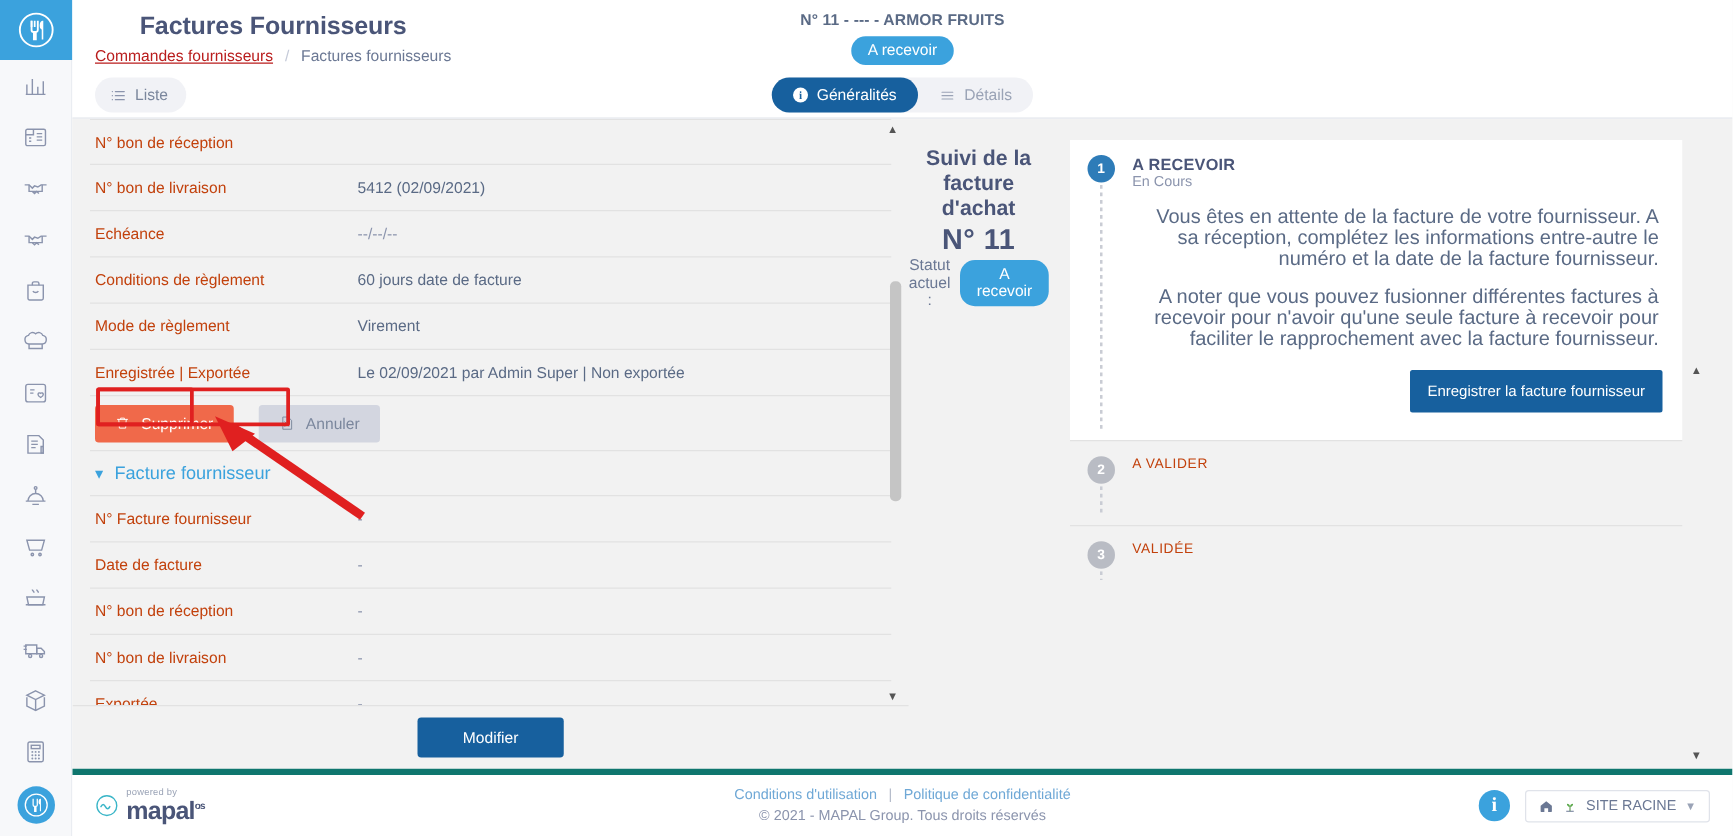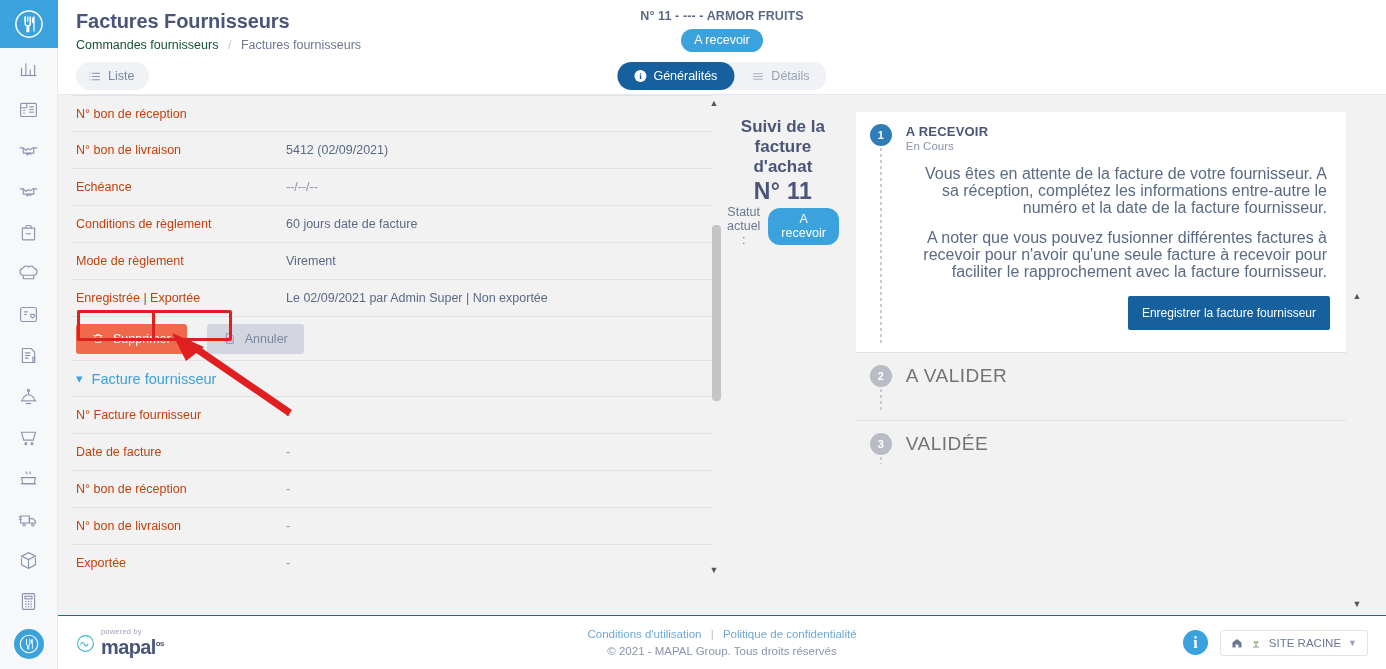--- a/index.html
+++ b/index.html
@@ -47,27 +47,27 @@
   .sb-bottom-circle svg { width: 20px; height: 20px; }
 
   
   .main { flex: 1; display: flex; flex-direction: column; height: 669px; position: relative; background: #ffffff; }
 
   .topbar {
     height: 58px; padding: 8px 18px 0 18px;
     display: flex; align-items: flex-start; position: relative;
     background: #fff; flex: 0 0 58px;
   }
-  .title-block { display: flex; flex-direction: column; }
+  .title-block { display: flex; flex-direction: column; text-align: center; }
   .page-title {
     font-size: 20px; font-weight: bold; color: #4a5578;
     letter-spacing: -.1px; line-height: 24px; margin: 1px 0 0 0;
   }
   .breadcrumb { font-size: 12.5px; margin-top: 5px; color: #8b94ad; }
-  .breadcrumb .bc-muted { color: #14532d; }
+  .breadcrumb .bc-muted { color: #b91c1c; text-decoration: underline; }
   .breadcrumb .bc-sep { color: #c4cad8; margin: 0 6px; }
   .breadcrumb .bc-current { color: #6b7894; }
 
   .center-head {
     position: absolute; left: 50%; transform: translateX(-50%);
     top: 9px; text-align: center; width: 420px;
   }
   .ref-line { font-size: 12.5px; font-weight: bold; color: #5a6a85; letter-spacing: .1px; }
   .pill {
     display: inline-block; margin-top: 6px;
@@ -203,33 +203,33 @@
   }
   .tl-badge.on { background: #2e7cb8; }
   .tl-badge.off { background: #b9bcc4; }
   .tl-dots {
     position: absolute; left: 24px; top: 36px; bottom: 8px;
     width: 2px;
     background-image: linear-gradient(to bottom, #c9ccd4 50%, transparent 50%);
     background-size: 2px 6px;
   }
   .tl-name { font-size: 13px; font-weight: bold; color: #4a5578; letter-spacing: .2px; }
-  .tl-name.off { color: #737373; font-weight: normal; font-size: 19px; letter-spacing: .5px; }
+  .tl-name.off { color: #c2410c; font-weight: normal; font-size: 11px; letter-spacing: .5px; }
   .tl-sub { font-size: 11.5px; color: #8b94ad; margin-top: 1px; }
   .tl-p { font-size: 16px; color: #5a6a85; line-height: 17px; margin: 13px 3px 0 0; text-align: right; }
   .tl-actions { display: flex; justify-content: flex-end; margin-top: 16px; }
   .btn-enregistrer {
     background: #17609e; color: #fff; border: none; border-radius: 2px;
     font-size: 12px; padding: 10px 14px; cursor: pointer; font-family: inherit;
   }
 
   
   .footer {
     height: 54px; flex: 0 0 54px; background: #fff;
-    border-top: 1px solid #0f766e;
+    border-top: 5px solid #0f766e;
     display: flex; align-items: center; padding: 0 18px; position: relative;
   }
   .mapal-logo { display: flex; align-items: flex-end; gap: 6px; }
   .mapal-mark svg { width: 19px; height: 19px; }
   .mapal-txt { display: flex; flex-direction: column; line-height: 1; }
   .powered { font-size: 7.5px; color: #9aa3b6; margin-bottom: 2px; letter-spacing: .2px; }
   .mapal-word { font-size: 20px; font-weight: bold; color: #4a5578; letter-spacing: -.6px; }
   .mapal-word sup { font-size: 8px; vertical-align: super; font-weight: bold; }
   .footer-center {
     position: absolute; left: 50%; transform: translateX(-50%);
@@ -510,20 +510,23 @@
 
           </div>
 
           <div class="scroll-arrow" style="top:4px;">▲</div>
           <div class="scroll-arrow" style="bottom:2px;">▼</div>
           <div class="vscroll-track" style="right:6px; top:14px; height:452px;">
             <div class="vscroll-thumb" style="top:116px; height:176px;"></div>
           </div>
         </div>
 
+        <div class="left-footer">
+          <button class="btn-modifier">Modifier</button>
+        </div>
       </section>
 
       <section class="right-pane">
         <div class="suivi-head">
           <div class="suivi-title">Suivi de la facture d'achat</div>
           <div class="suivi-num">N° 11</div>
           <div class="statut-line">
             <span>Statut actuel :</span>
             <span class="statut-pill">A recevoir</span>
           </div>

